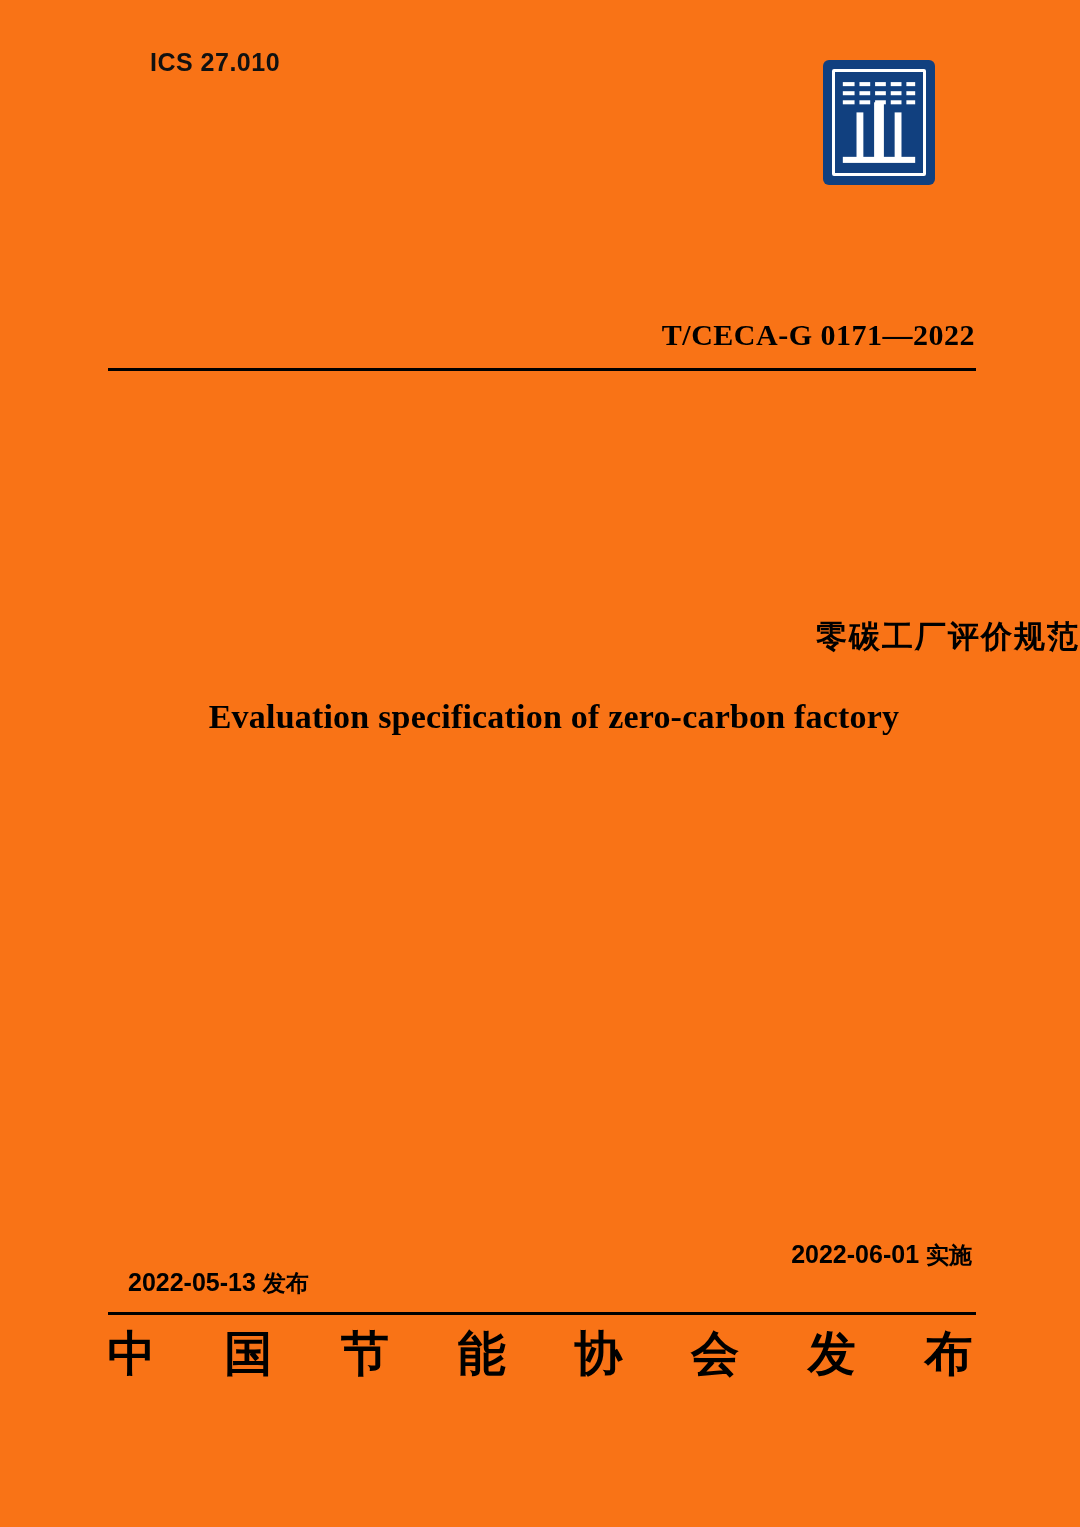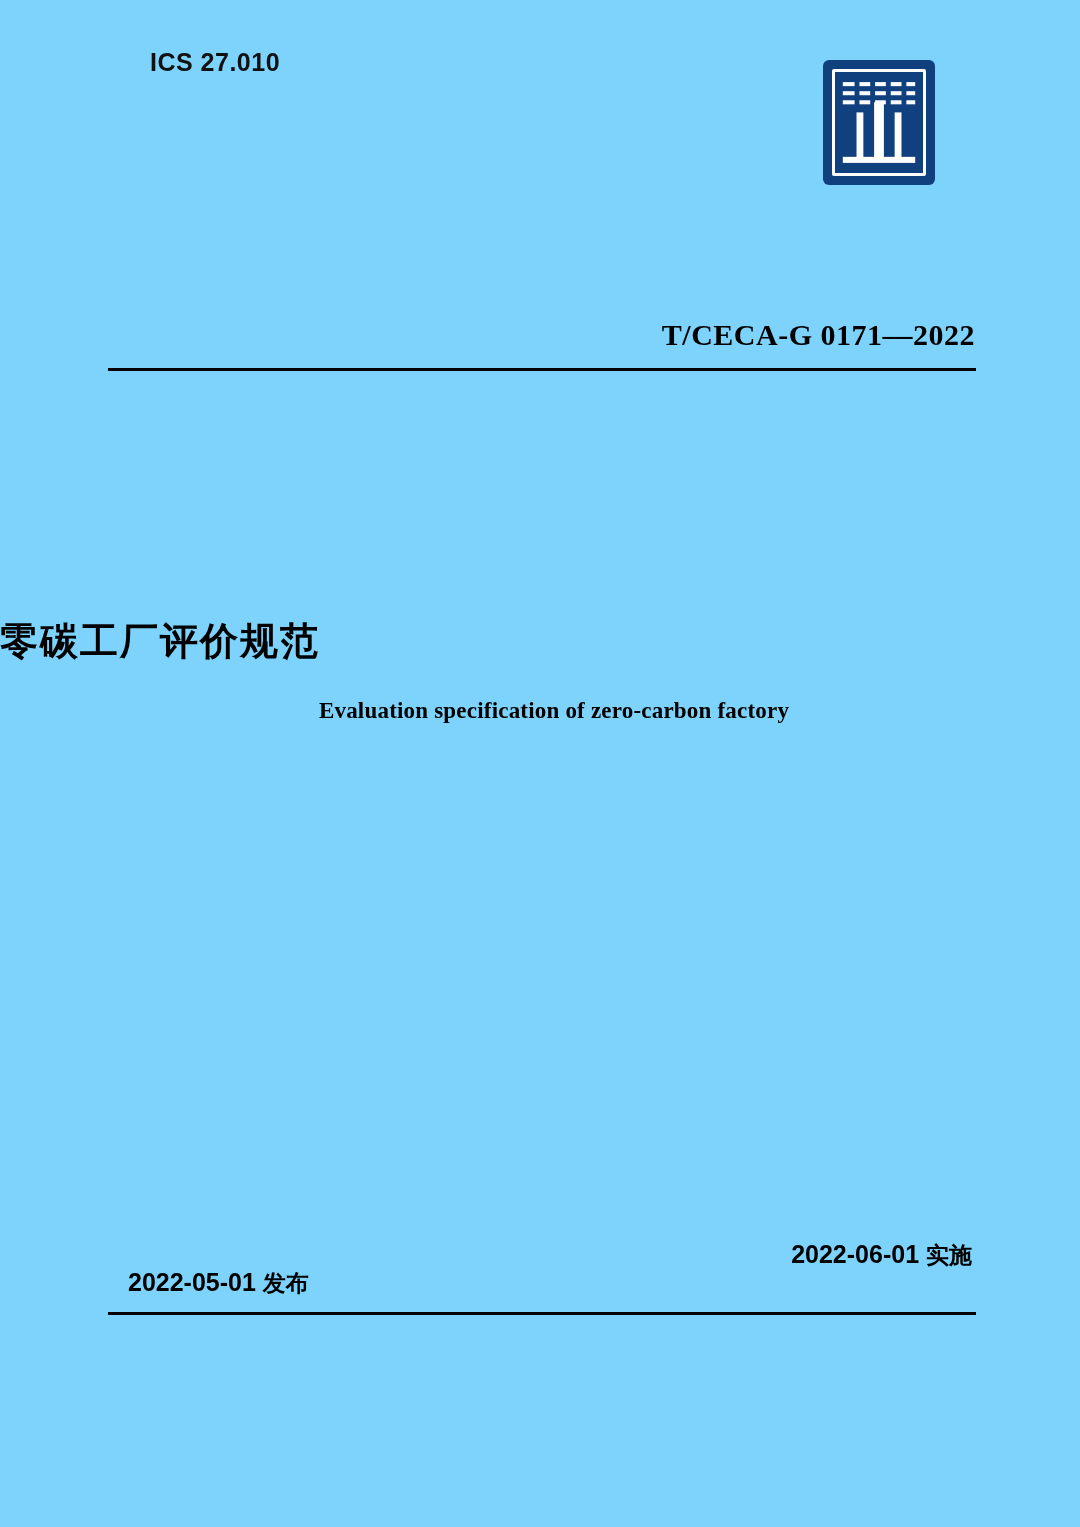--- a/index.html
+++ b/index.html
@@ -12,21 +12,21 @@
     height: 1527px;
     position: relative;
     font-family: "Liberation Sans", sans-serif;
     color: #000000;
     overflow: hidden;
   }
 
   .page {
     position: absolute;
     inset: 0;
-    background: #7dd3fc;
+    background: #f97316;
   }
 
   
   .ics {
     position: absolute;
     left: 150px;
     top: 48px;
     font-size: 25px;
     font-weight: 700;
     letter-spacing: 0.5px;
@@ -88,34 +88,34 @@
     height: 3px;
     background: #000000;
   }
 
   
   .doc-title-cn {
     position: absolute;
     left: 0;
     right: 0;
     top: 616px;
-    text-align: left;
+    text-align: right;
     font-family: "DejaVu Sans", "Liberation Sans", sans-serif;
-    font-size: 38px;
+    font-size: 31px;
     font-weight: 700;
     letter-spacing: 2px;
   }
   .doc-title-en {
     position: absolute;
     left: 0;
     right: 0;
     top: 698px;
     text-align: center;
     font-family: "Liberation Serif", "DejaVu Serif", serif;
-    font-size: 23px;
+    font-size: 34px;
     font-weight: 700;
     letter-spacing: 0.2px;
     padding-left: 28px;
   }
 
   
   .issue-date {
     position: absolute;
     left: 128px;
     top: 1268px;
@@ -183,25 +183,26 @@
 
 
   <div class="std-number">T/CECA-G 0171—2022</div>
 
   <div class="rule-top"></div>
 
   <div class="doc-title-cn">零碳工厂评价规范</div>
   <div class="doc-title-en">Evaluation specification of zero-carbon factory</div>
 
   <div class="issue-date">
-    <span>2022-05-01</span>
+    <span>2022-05-13</span>
     <span class="label">发布</span>
   </div>
 
   <div class="effective-date">
     <span>2022-06-01</span>
     <span class="label">实施</span>
   </div>
 
   <div class="rule-bottom"></div>
 
+  <div class="publisher">中 国 节 能 协 会 发 布</div>
 
 </div>
 
 </body></html>

